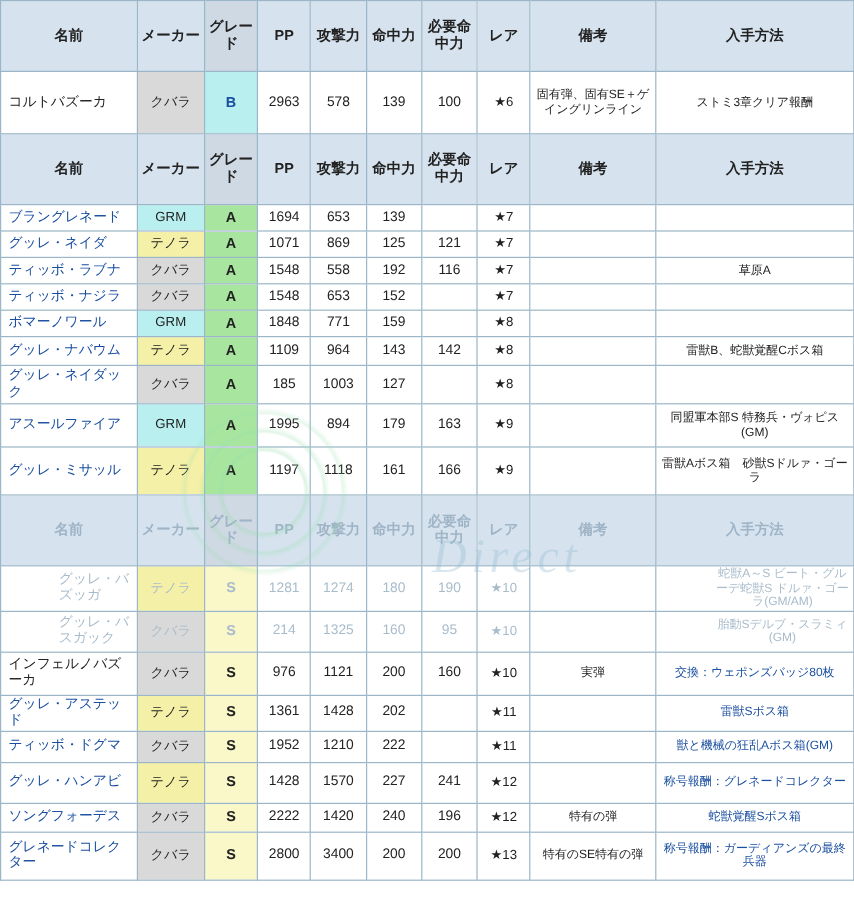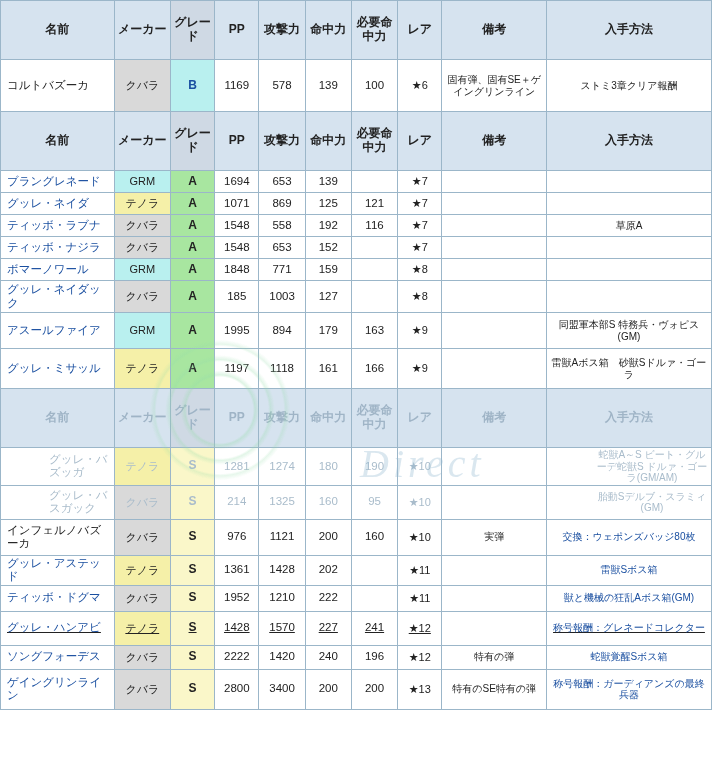--- a/index.html
+++ b/index.html
@@ -127,21 +127,21 @@
         <td>必要命中力</td>
         <td>レア</td>
         <td>備考</td>
         <td>入手方法</td>
       </tr>
 
       <tr style="height:52px;">
         <td class="name bg-white">コルトバズーカ</td>
         <td class="maker bg-gray">クバラ</td>
         <td class="grade bg-cyan txt-blue">B</td>
-        <td class="num bg-white">1169</td>
+        <td class="num bg-white">2963</td>
         <td class="num bg-white">578</td>
         <td class="num bg-white">139</td>
         <td class="num bg-white">100</td>
         <td class="rare bg-white">★6</td>
         <td class="note bg-white">固有弾、固有SE＋ゲイングリンライン</td>
         <td class="get bg-white">ストミ3章クリア報酬</td>
       </tr>
 
       <tr class="header">
         <td>名前</td>
@@ -214,20 +214,32 @@
         <td class="grade bg-green">A</td>
         <td class="num bg-white">1848</td>
         <td class="num bg-white">771</td>
         <td class="num bg-white">159</td>
         <td class="num bg-white"></td>
         <td class="rare bg-white">★8</td>
         <td class="note bg-white"></td>
         <td class="get bg-white"></td>
       </tr>
 
+      <tr style="height:24px;">
+        <td class="name bg-white txt-blue">グッレ・ナバウム</td>
+        <td class="maker bg-yellow">テノラ</td>
+        <td class="grade bg-green">A</td>
+        <td class="num bg-white">1109</td>
+        <td class="num bg-white">964</td>
+        <td class="num bg-white">143</td>
+        <td class="num bg-white">142</td>
+        <td class="rare bg-white">★8</td>
+        <td class="note bg-white"></td>
+        <td class="get bg-white">雷獣B、蛇獣覚醒Cボス箱</td>
+      </tr>
 
       <tr style="height:32px;padding-left:37px;">
         <td class="name bg-white txt-blue">グッレ・ネイダック</td>
         <td class="maker bg-gray">クバラ</td>
         <td class="grade bg-green">A</td>
         <td class="num bg-white">185</td>
         <td class="num bg-white">1003</td>
         <td class="num bg-white">127</td>
         <td class="num bg-white"></td>
         <td class="rare bg-white">★8</td>
@@ -332,21 +344,21 @@
         <td class="grade bg-lightyellow">S</td>
         <td class="num bg-white">1952</td>
         <td class="num bg-white">1210</td>
         <td class="num bg-white">222</td>
         <td class="num bg-white"></td>
         <td class="rare bg-white">★11</td>
         <td class="note bg-white"></td>
         <td class="get bg-white txt-blue">獣と機械の狂乱Aボス箱(GM)</td>
       </tr>
 
-      <tr style="height:34px;text-decoration:underline;">
+      <tr style="height:34px;">
         <td class="name bg-white txt-blue">グッレ・ハンアビ</td>
         <td class="maker bg-yellow">テノラ</td>
         <td class="grade bg-lightyellow">S</td>
         <td class="num bg-white">1428</td>
         <td class="num bg-white">1570</td>
         <td class="num bg-white">227</td>
         <td class="num bg-white">241</td>
         <td class="rare bg-white">★12</td>
         <td class="note bg-white"></td>
         <td class="get bg-white txt-blue">称号報酬：グレネードコレクター</td>
@@ -359,21 +371,21 @@
         <td class="num bg-white">2222</td>
         <td class="num bg-white">1420</td>
         <td class="num bg-white">240</td>
         <td class="num bg-white">196</td>
         <td class="rare bg-white">★12</td>
         <td class="note bg-white">特有の弾</td>
         <td class="get bg-white txt-blue">蛇獣覚醒Sボス箱</td>
       </tr>
 
       <tr style="height:40px;">
-        <td class="name bg-white txt-blue">ゲイングリンライン</td>
+        <td class="name bg-white txt-blue">グレネードコレクター</td>
         <td class="maker bg-gray">クバラ</td>
         <td class="grade bg-lightyellow">S</td>
         <td class="num bg-white">2800</td>
         <td class="num bg-white">3400</td>
         <td class="num bg-white">200</td>
         <td class="num bg-white">200</td>
         <td class="rare bg-white">★13</td>
         <td class="note bg-white">特有のSE特有の弾</td>
         <td class="get bg-white txt-blue">称号報酬：ガーディアンズの最終兵器</td>
       </tr>

